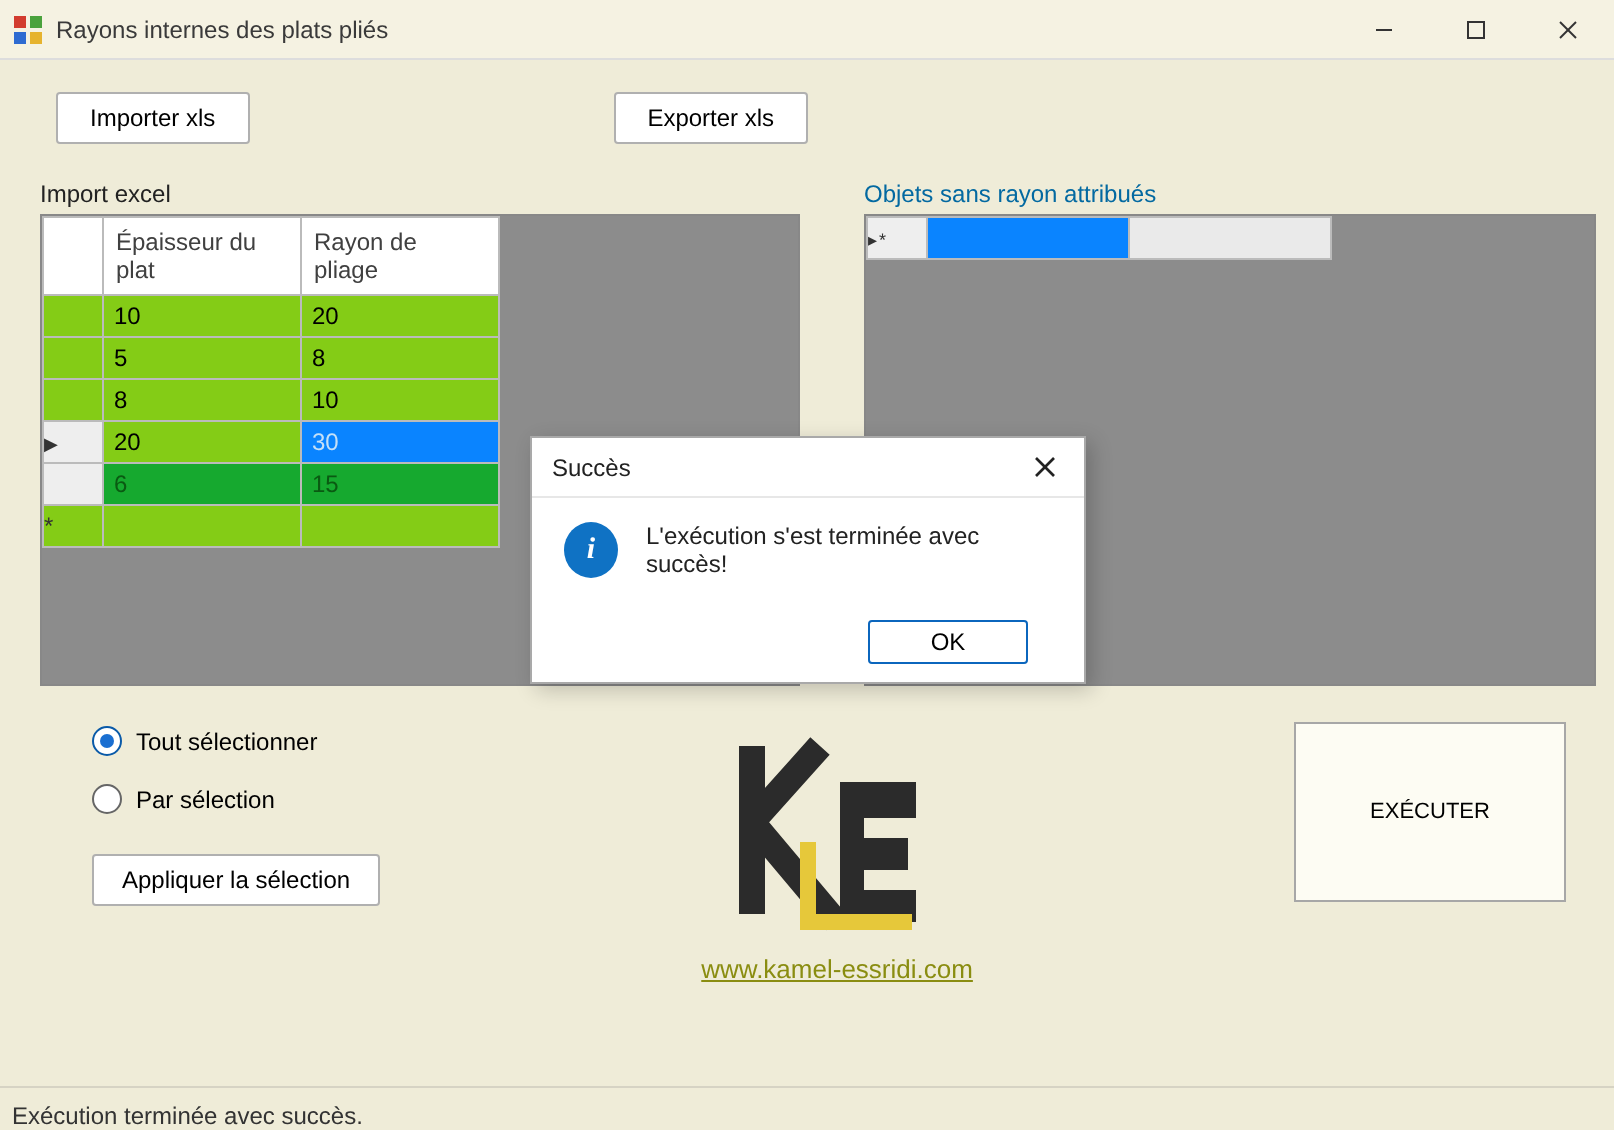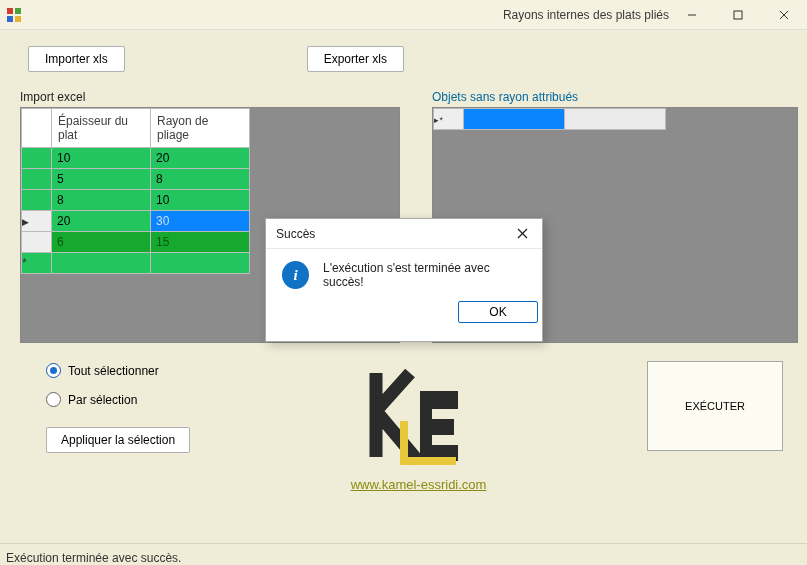--- a/index.html
+++ b/index.html
@@ -12,21 +12,20 @@
       overflow: hidden;
       position: relative;
     }
     .titlebar {
       display: flex;
       align-items: center;
       height: 30px;
       background: #f5f2e2;
       border-bottom: 1px solid #ddd;
       padding-left: 6px;
-      text-align: right;
     }
     .app-icon {
       width: 16px; height: 16px;
       display: inline-flex; align-items: center; justify-content: center;
       margin-right: 6px;
     }
     .title-text { color: #3a3a3a; flex: 1; }
     .win-btns { display: flex; height: 100%; }
     .win-btn {
       width: 46px; height: 30px;
@@ -50,21 +49,21 @@
     .sec-label.red { color: #0369a1; }
     .grid-wrap {
       width: 380px; height: 236px;
       background: #8c8c8c; border: 1px solid #888;
     }
     .grid-wrap.right { width: 366px; height: 236px; }
     .datagrid { border-collapse: collapse; background: #fff; }
     .datagrid th, .datagrid td {
       border: 1px solid #bbb; font-size: 12px;
       text-align: left; font-weight: normal;
-      background: #22c55e;
+      background: #84cc16;
     }
     .datagrid th { background: #fff; padding: 5px 6px; color: #404040; }
     .th-rowhead { width: 30px; background: #fff; }
     .datagrid td { padding: 0; height: 20px; }
     .td-rowhead {
       width: 30px; background: #eee;
       text-align: center; vertical-align: middle;
     }
     .cell { padding: 2px 5px; height: 20px; line-height: 16px; }
     .col-ep { width: 98px; }
@@ -145,21 +144,21 @@
       flex: 1; display: flex; align-items: center; gap: 14px;
       padding: 0 16px;
     }
     .info-icon {
       width: 28px; height: 28px; border-radius: 50%;
       background: #0f72c4; display: flex; align-items: center; justify-content: center;
       color: #fff; font-family: Georgia, serif; font-style: italic;
       font-size: 15px; font-weight: bold;
     }
     .dlg-msg { font-size: 12px; color: #222; }
-    .dlg-foot { height: 40px; display: flex; justify-content: flex-end; padding-right: 4px; }
+    .dlg-foot { height: 40px; display: flex; align-items: center; justify-content: flex-end; padding-right: 28px; }
     .ok-btn {
       width: 80px; height: 22px;
       border: 1.5px solid #0b66bd; background: #fff;
       font-size: 12px; cursor: pointer; border-radius: 2px;
     }
   </style>
 </head>
 <body>
 
 <div class="titlebar">

